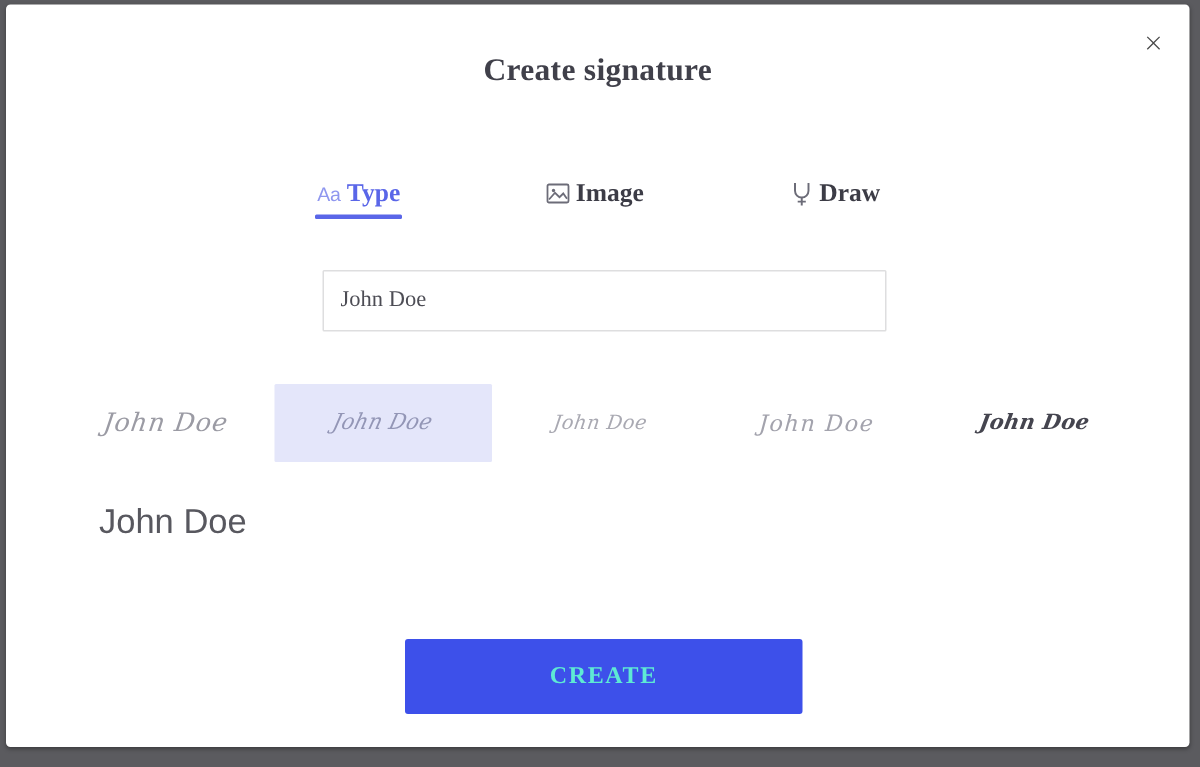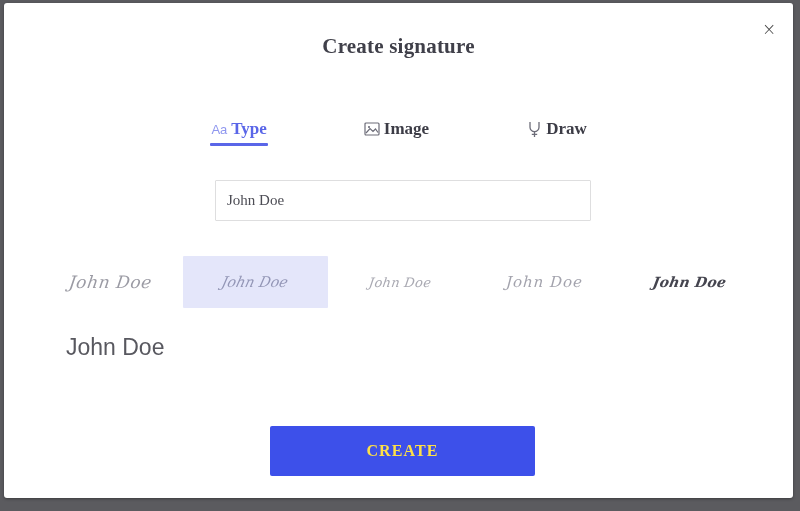--- a/index.html
+++ b/index.html
@@ -181,21 +181,21 @@
   }
 
   
   #create-btn {
     position: absolute;
     left: 266px;
     top: 423px;
     width: 265px;
     height: 50px;
     background: #3d50ea;
-    color: #fde047;
+    color: #5eead4;
     border: none;
     border-radius: 2px;
     cursor: pointer;
     font-family: "Liberation Serif", serif;
     font-weight: bold;
     font-size: 16px;
     letter-spacing: 1.1px;
   }
 </style>
 </head>

